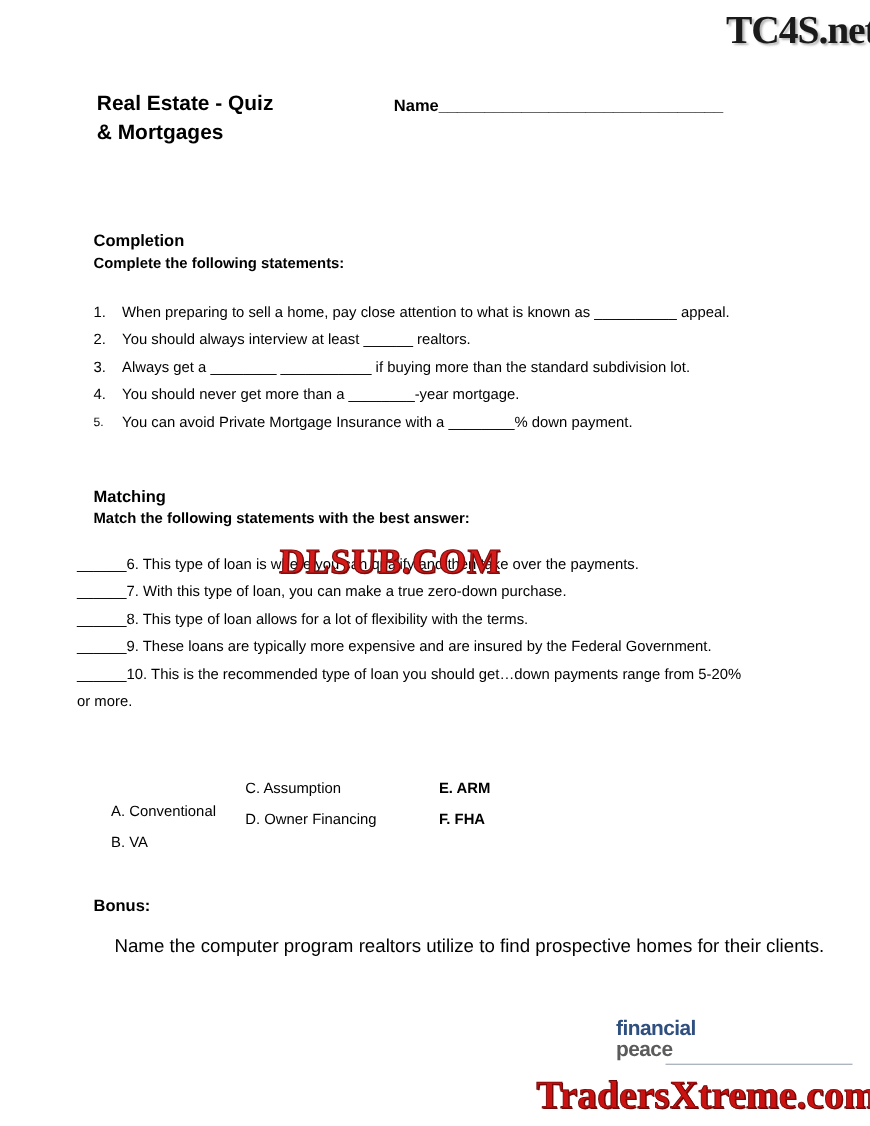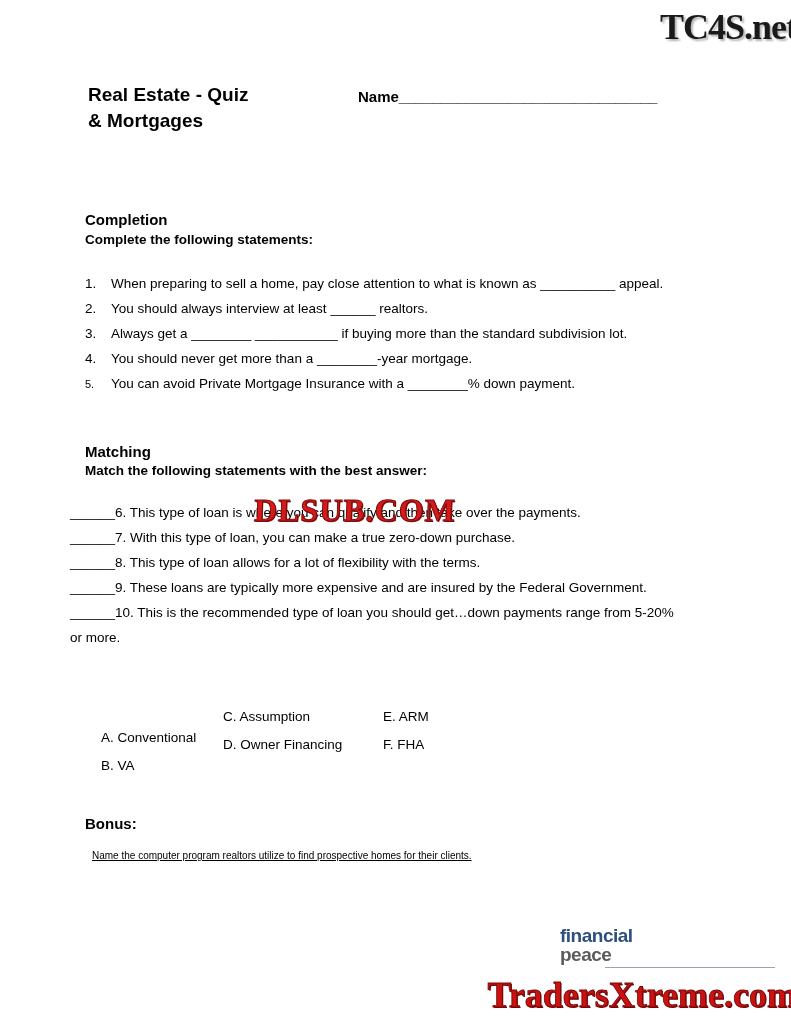--- a/index.html
+++ b/index.html
@@ -133,29 +133,28 @@
     position: absolute;
     left: 85px;
     top: 703px;
     width: 520px;
     font-size: 13.5px;
     line-height: 28px;
   }
   .choices .row { position: relative; height: 28px; }
   .choices .c1 { position: absolute; left: 16px; margin-top: 21px; }
   .choices .c2 { position: absolute; left: 138px; }
-  .choices .c3 { position: absolute; left: 298px; }
+  .choices .c3 { position: absolute; left: 314px; font-weight: bold; }
 
   .bonus-text {
     position: absolute;
-    left: 92px;
+    left: 104px;
     top: 850px;
-    font-size: 10px;
-    white-space: nowrap;
-    text-decoration: underline;
+    font-size: 17px;
+    white-space: nowrap;
   }
 
   
   .dlsub {
     position: absolute;
     left: 254px;
     top: 492px;
     font-family: "Liberation Serif", serif;
     font-weight: bold;
     font-size: 32px;

